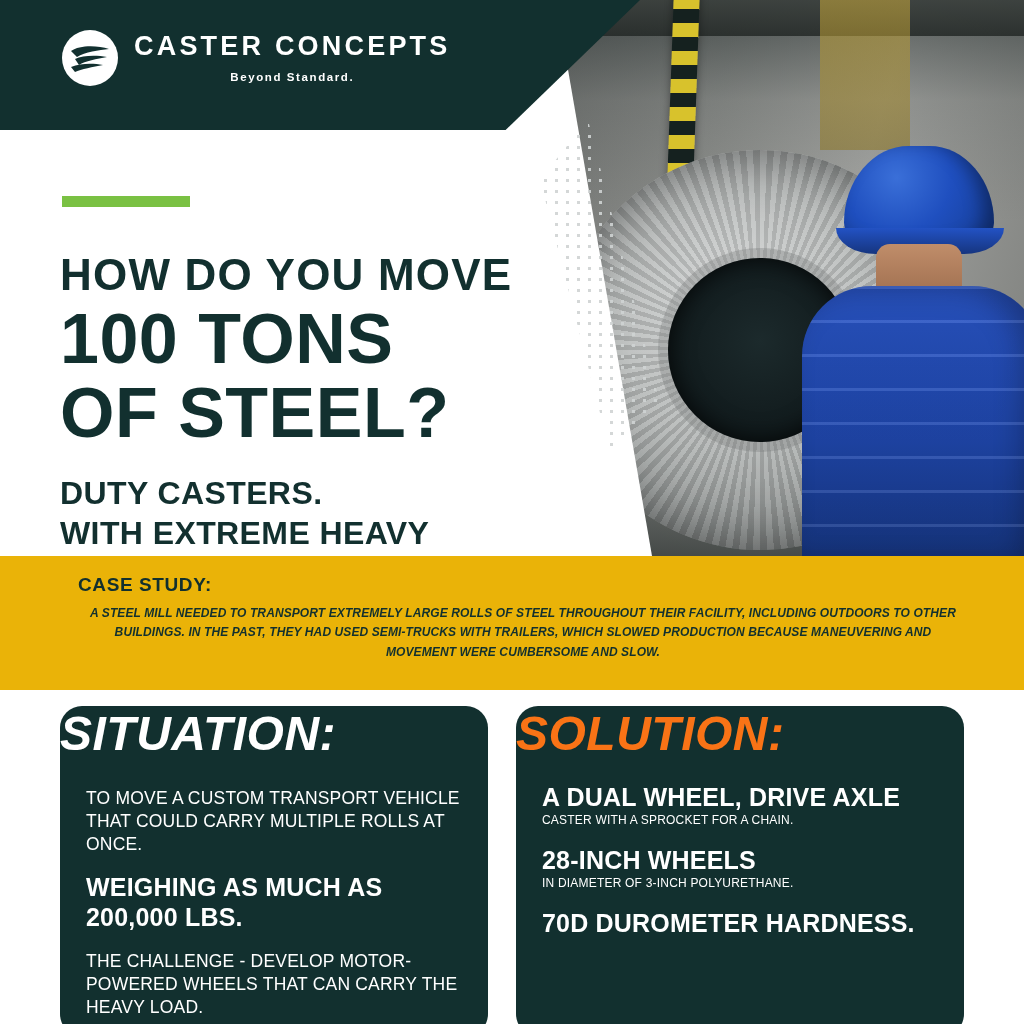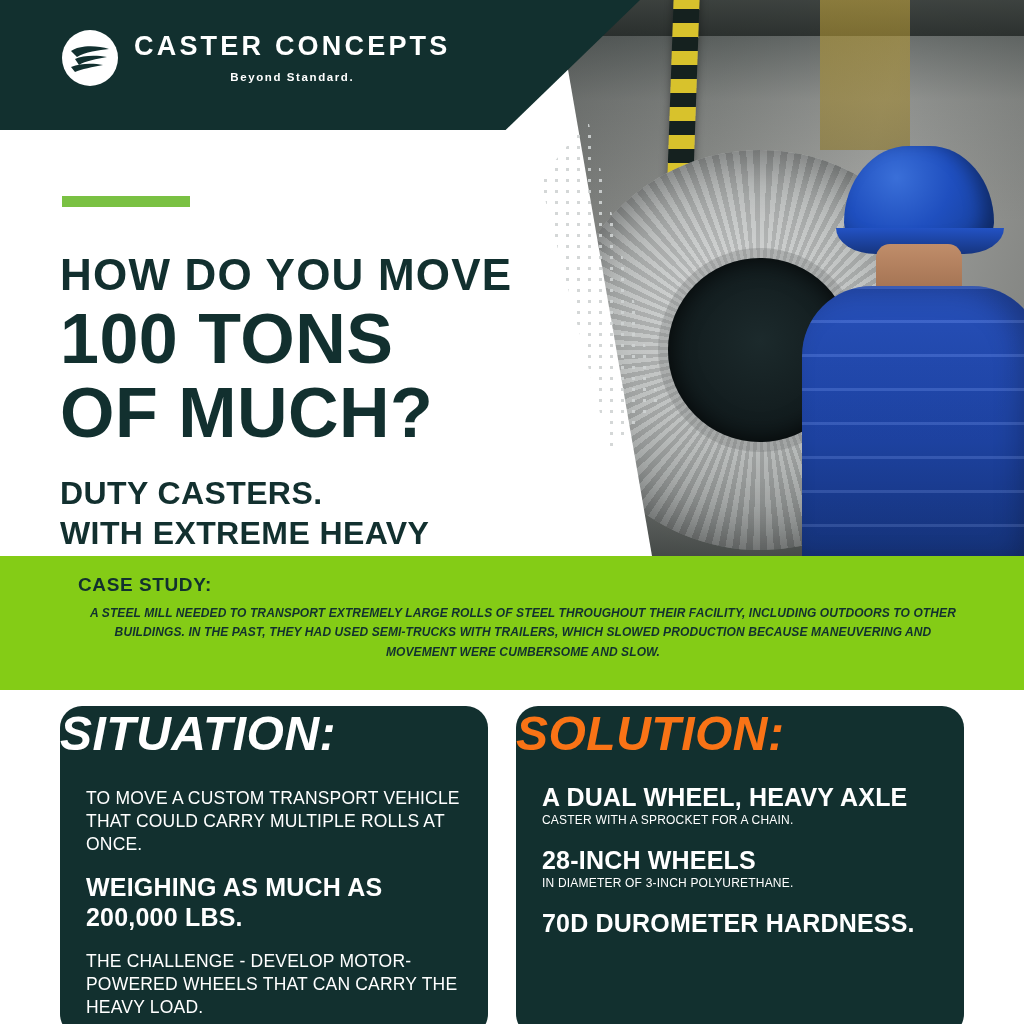--- a/index.html
+++ b/index.html
@@ -153,21 +153,21 @@
   }
   .h-line2 { margin-top: 4px; }
   .sub {
     margin-top: 22px; color: #12302f; font-size: 32px; font-weight: bold;
     line-height: 1.25; letter-spacing: 0.4px;
   }
 
   
   .band {
     position: absolute; left: 0; top: 556px; width: 1024px; height: 134px;
-    background: #84cc16;
+    background: #eab308;
   }
   .band-title {
     position: absolute; left: 78px; top: 18px;
     color: #12302f; font-size: 19px; font-weight: bold; letter-spacing: 0.6px;
   }
   .band-body {
     position: absolute; left: 78px; top: 48px; width: 890px;
     color: #12302f; font-size: 12px; font-style: italic; font-weight: bold;
     line-height: 1.62; letter-spacing: 0.1px; text-align: center;
   }
@@ -238,21 +238,21 @@
     <div class="brand-block">
       <div class="brand-name">CASTER CONCEPTS</div>
       <div class="brand-tag">Beyond Standard.</div>
     </div>
   </div>
 
   <div class="green-rule"></div>
   <div class="headline">
     <div class="h-line1">HOW DO YOU MOVE</div>
     <div class="h-line2">100 TONS</div>
-    <div class="h-line3">OF MUCH?</div>
+    <div class="h-line3">OF STEEL?</div>
     <div class="sub">
       <div>DUTY CASTERS.</div>
       <div>WITH EXTREME HEAVY</div>
     </div>
   </div>
 
   <div class="band">
     <div class="band-title">CASE STUDY:</div>
     <div class="band-body">A STEEL MILL NEEDED TO TRANSPORT EXTREMELY LARGE ROLLS OF STEEL THROUGHOUT THEIR FACILITY, INCLUDING OUTDOORS TO OTHER BUILDINGS. IN THE PAST, THEY HAD USED SEMI-TRUCKS WITH TRAILERS, WHICH SLOWED PRODUCTION BECAUSE MANEUVERING AND MOVEMENT WERE CUMBERSOME AND SLOW.</div>
   </div>
@@ -269,21 +269,21 @@
       <div class="blk">
         <div class="small">THE CHALLENGE - DEVELOP MOTOR-POWERED WHEELS THAT CAN CARRY THE HEAVY LOAD.</div>
       </div>
     </div>
   </div>
 
   <div class="panel panel-right">
     <div class="panel-title title-green">SOLUTION:</div>
     <div class="panel-body">
       <div class="blk">
-        <div class="big">A DUAL WHEEL, HEAVY AXLE</div>
+        <div class="big">A DUAL WHEEL, DRIVE AXLE</div>
         <div class="small">CASTER WITH A SPROCKET FOR A CHAIN.</div>
       </div>
       <div class="blk">
         <div class="big">28-INCH WHEELS</div>
         <div class="small">IN DIAMETER OF  3-INCH POLYURETHANE.</div>
       </div>
       <div class="blk">
         <div class="big">70D DUROMETER HARDNESS.</div>
       </div>
     </div>

